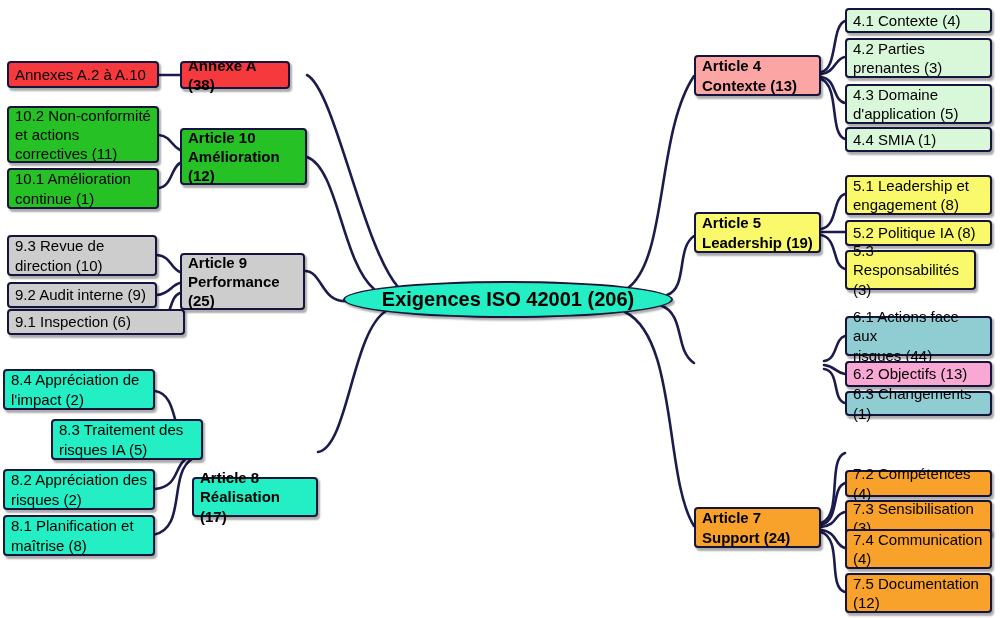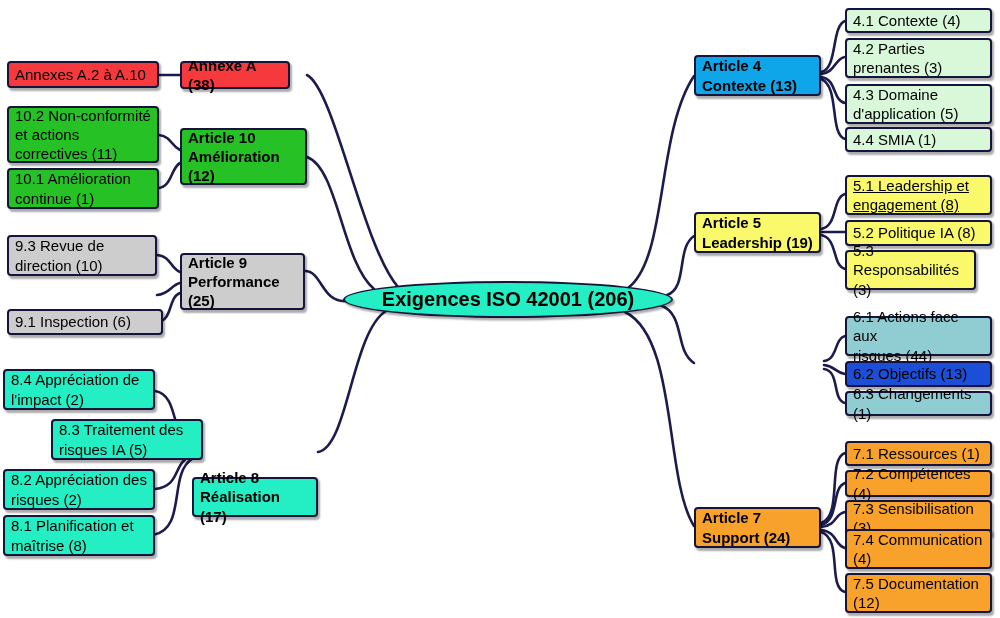--- a/index.html
+++ b/index.html
@@ -77,61 +77,61 @@
 et actions
 correctives (11)</div>
   <div class="node" style="left: 7px; top: 168px; width: 152px; height: 41px; background: rgb(37, 193, 37);">10.1 Amélioration
 continue (1)</div>
   <div class="node bold" style="left: 180px; top: 128px; width: 127px; height: 57px; background: rgb(37, 193, 37);">Article 10
 Amélioration
 (12)</div>
 
   <div class="node" style="left: 7px; top: 235px; width: 150px; height: 41px; background: rgb(205, 205, 205);">9.3 Revue de
 direction (10)</div>
-  <div class="node" style="left: 7px; top: 309px; width: 156px; height: 26px; background: rgb(205, 205, 205);">9.1 Inspection (6)</div>
+  <div class="node" style="left: 7px; top: 282px; width: 150px; height: 26px; background: rgb(205, 205, 205);">9.2 Audit interne (9)</div>
+  <div class="node" style="left: 7px; top: 309px; width: 178px; height: 26px; background: rgb(205, 205, 205);">9.1 Inspection (6)</div>
   <div class="node bold" style="left: 180px; top: 253px; width: 125px; height: 57px; background: rgb(205, 205, 205);">Article 9
 Performance
 (25)</div>
 
   <div class="node" style="left: 3px; top: 369px; width: 152px; height: 41px; background: rgb(36, 239, 196);">8.4 Appréciation de
 l'impact (2)</div>
   <div class="node" style="left: 3px; top: 419px; width: 152px; height: 41px; background: rgb(36, 239, 196); margin-left: 48px;">8.3 Traitement des
 risques IA (5)</div>
   <div class="node" style="left: 3px; top: 469px; width: 152px; height: 41px; background: rgb(36, 239, 196);">8.2 Appréciation des
 risques (2)</div>
   <div class="node" style="left: 3px; top: 515px; width: 152px; height: 41px; background: rgb(36, 239, 196);">8.1 Planification et
 maîtrise (8)</div>
   <div class="node bold" style="left: 192px; top: 433px; width: 126px; height: 40px; background: rgb(36, 239, 196); margin-top: 44px;">Article 8
 Réalisation (17)</div>
 
-  <div class="node bold" style="left: 694px; top: 55px; width: 127px; height: 41px; background: #0ea5e9;">Article 4
+  <div class="node bold" style="left: 694px; top: 55px; width: 127px; height: 41px; background: #fca5a5;">Article 4
 Contexte (13)</div>
   <div class="node" style="left: 845px; top: 8px; width: 147px; height: 25px; background: rgb(217, 247, 217);">4.1 Contexte (4)</div>
   <div class="node" style="left: 845px; top: 38px; width: 147px; height: 40px; background: rgb(217, 247, 217);">4.2 Parties
 prenantes (3)</div>
   <div class="node" style="left: 845px; top: 84px; width: 147px; height: 40px; background: rgb(217, 247, 217);">4.3 Domaine
 d'application (5)</div>
   <div class="node" style="left: 845px; top: 127px; width: 147px; height: 25px; background: rgb(217, 247, 217);">4.4 SMIA (1)</div>
 
   <div class="node bold" style="left: 694px; top: 212px; width: 127px; height: 41px; background: rgb(249, 249, 107);">Article 5
 Leadership (19)</div>
-  <div class="node" style="left: 845px; top: 175px; width: 147px; height: 40px; background: rgb(249, 249, 107); text-decoration: underline;">5.1 Leadership et
+  <div class="node" style="left: 845px; top: 175px; width: 147px; height: 40px; background: rgb(249, 249, 107);">5.1 Leadership et
 engagement (8)</div>
   <div class="node" style="left: 845px; top: 220px; width: 147px; height: 26px; background: rgb(249, 249, 107);">5.2 Politique IA (8)</div>
   <div class="node" style="left: 845px; top: 250px; width: 131px; height: 40px; background: rgb(249, 249, 107);">5.3 Responsabilités
 (3)</div>
 
   <div class="node" style="left: 845px; top: 316px; width: 147px; height: 40px; background: rgb(144, 205, 211);">6.1 Actions face aux
 risques (44)</div>
-  <div class="node" style="left: 845px; top: 361px; width: 147px; height: 26px; background: #1d4ed8;">6.2 Objectifs (13)</div>
+  <div class="node" style="left: 845px; top: 361px; width: 147px; height: 26px; background: #f9a8d4;">6.2 Objectifs (13)</div>
   <div class="node" style="left: 845px; top: 391px; width: 147px; height: 25px; background: rgb(144, 205, 211);">6.3 Changements (1)</div>
 
   <div class="node bold" style="left: 694px; top: 507px; width: 127px; height: 41px; background: rgb(249, 162, 43);">Article 7
 Support (24)</div>
-  <div class="node" style="left: 845px; top: 441px; width: 147px; height: 25px; background: rgb(249, 162, 43);">7.1 Ressources (1)</div>
   <div class="node" style="left: 845px; top: 470px; width: 147px; height: 27px; background: rgb(249, 162, 43);">7.2 Compétences (4)</div>
   <div class="node" style="left: 845px; top: 500px; width: 147px; height: 36px; background: rgb(249, 162, 43);">7.3 Sensibilisation (3)</div>
   <div class="node" style="left: 845px; top: 529px; width: 147px; height: 40px; background: rgb(249, 162, 43);">7.4 Communication
 (4)</div>
   <div class="node" style="left: 845px; top: 573px; width: 147px; height: 40px; background: rgb(249, 162, 43);">7.5 Documentation
 (12)</div>
 
 </div>
 
 </body></html>

